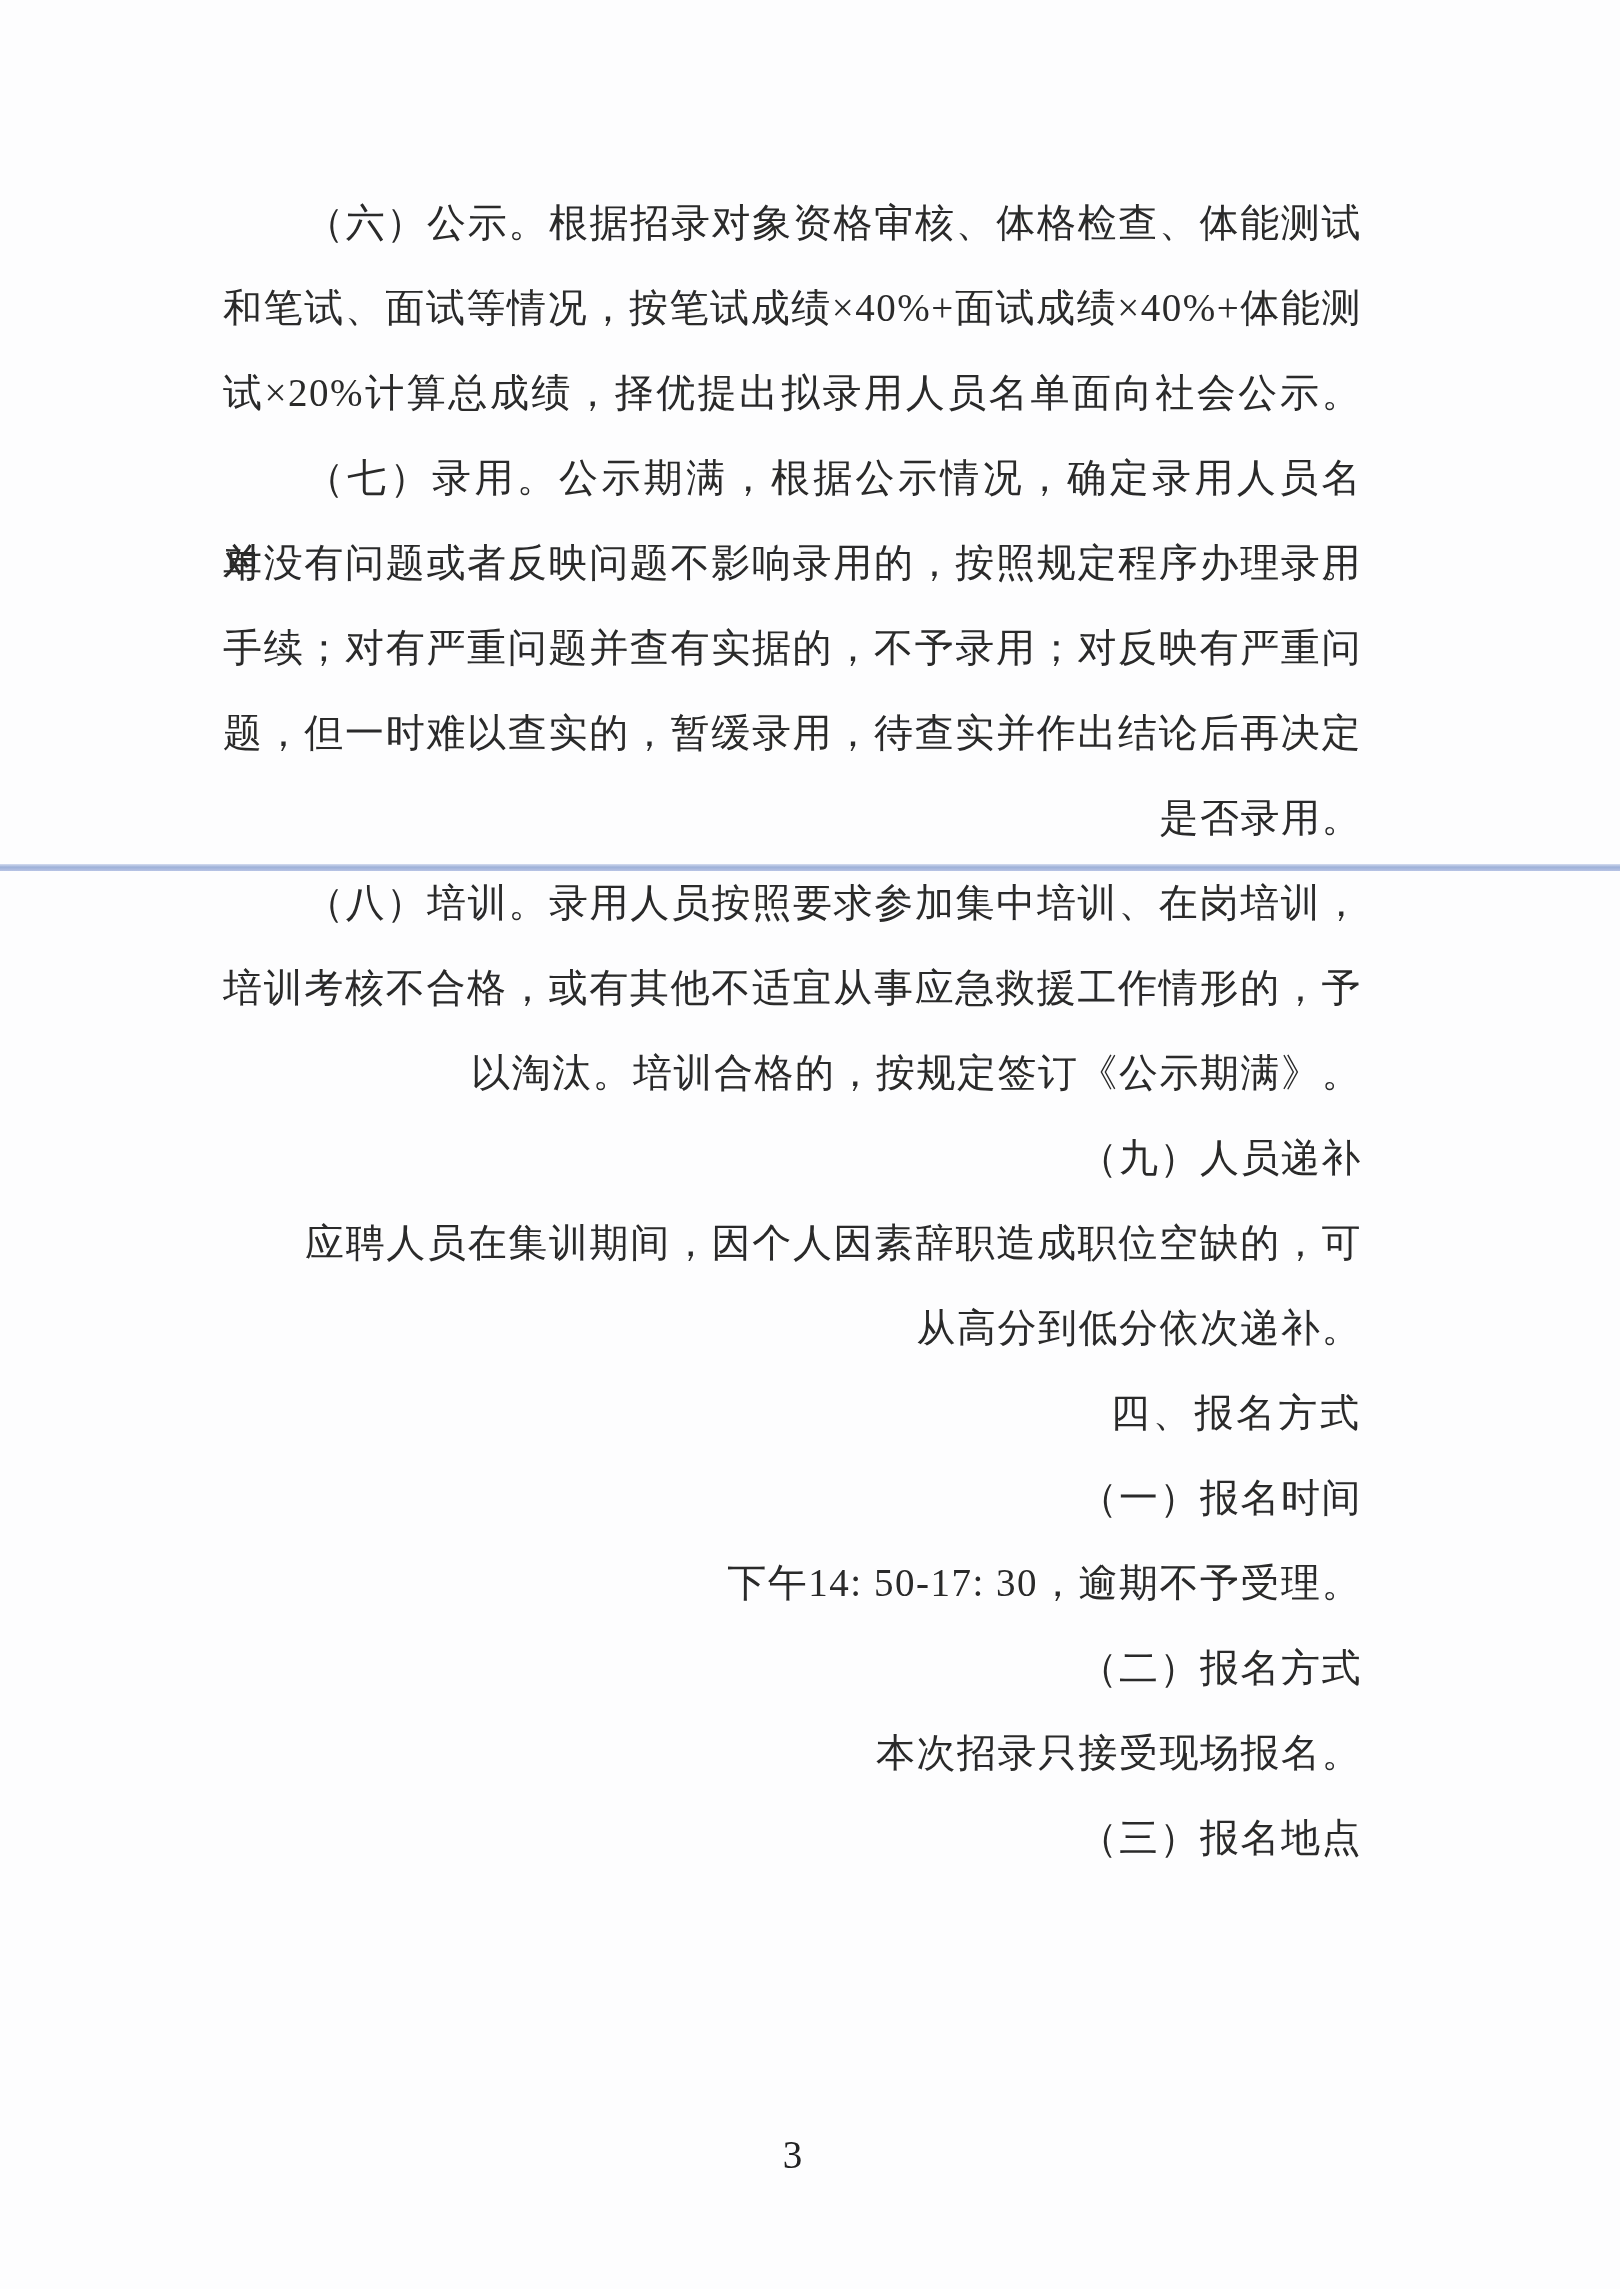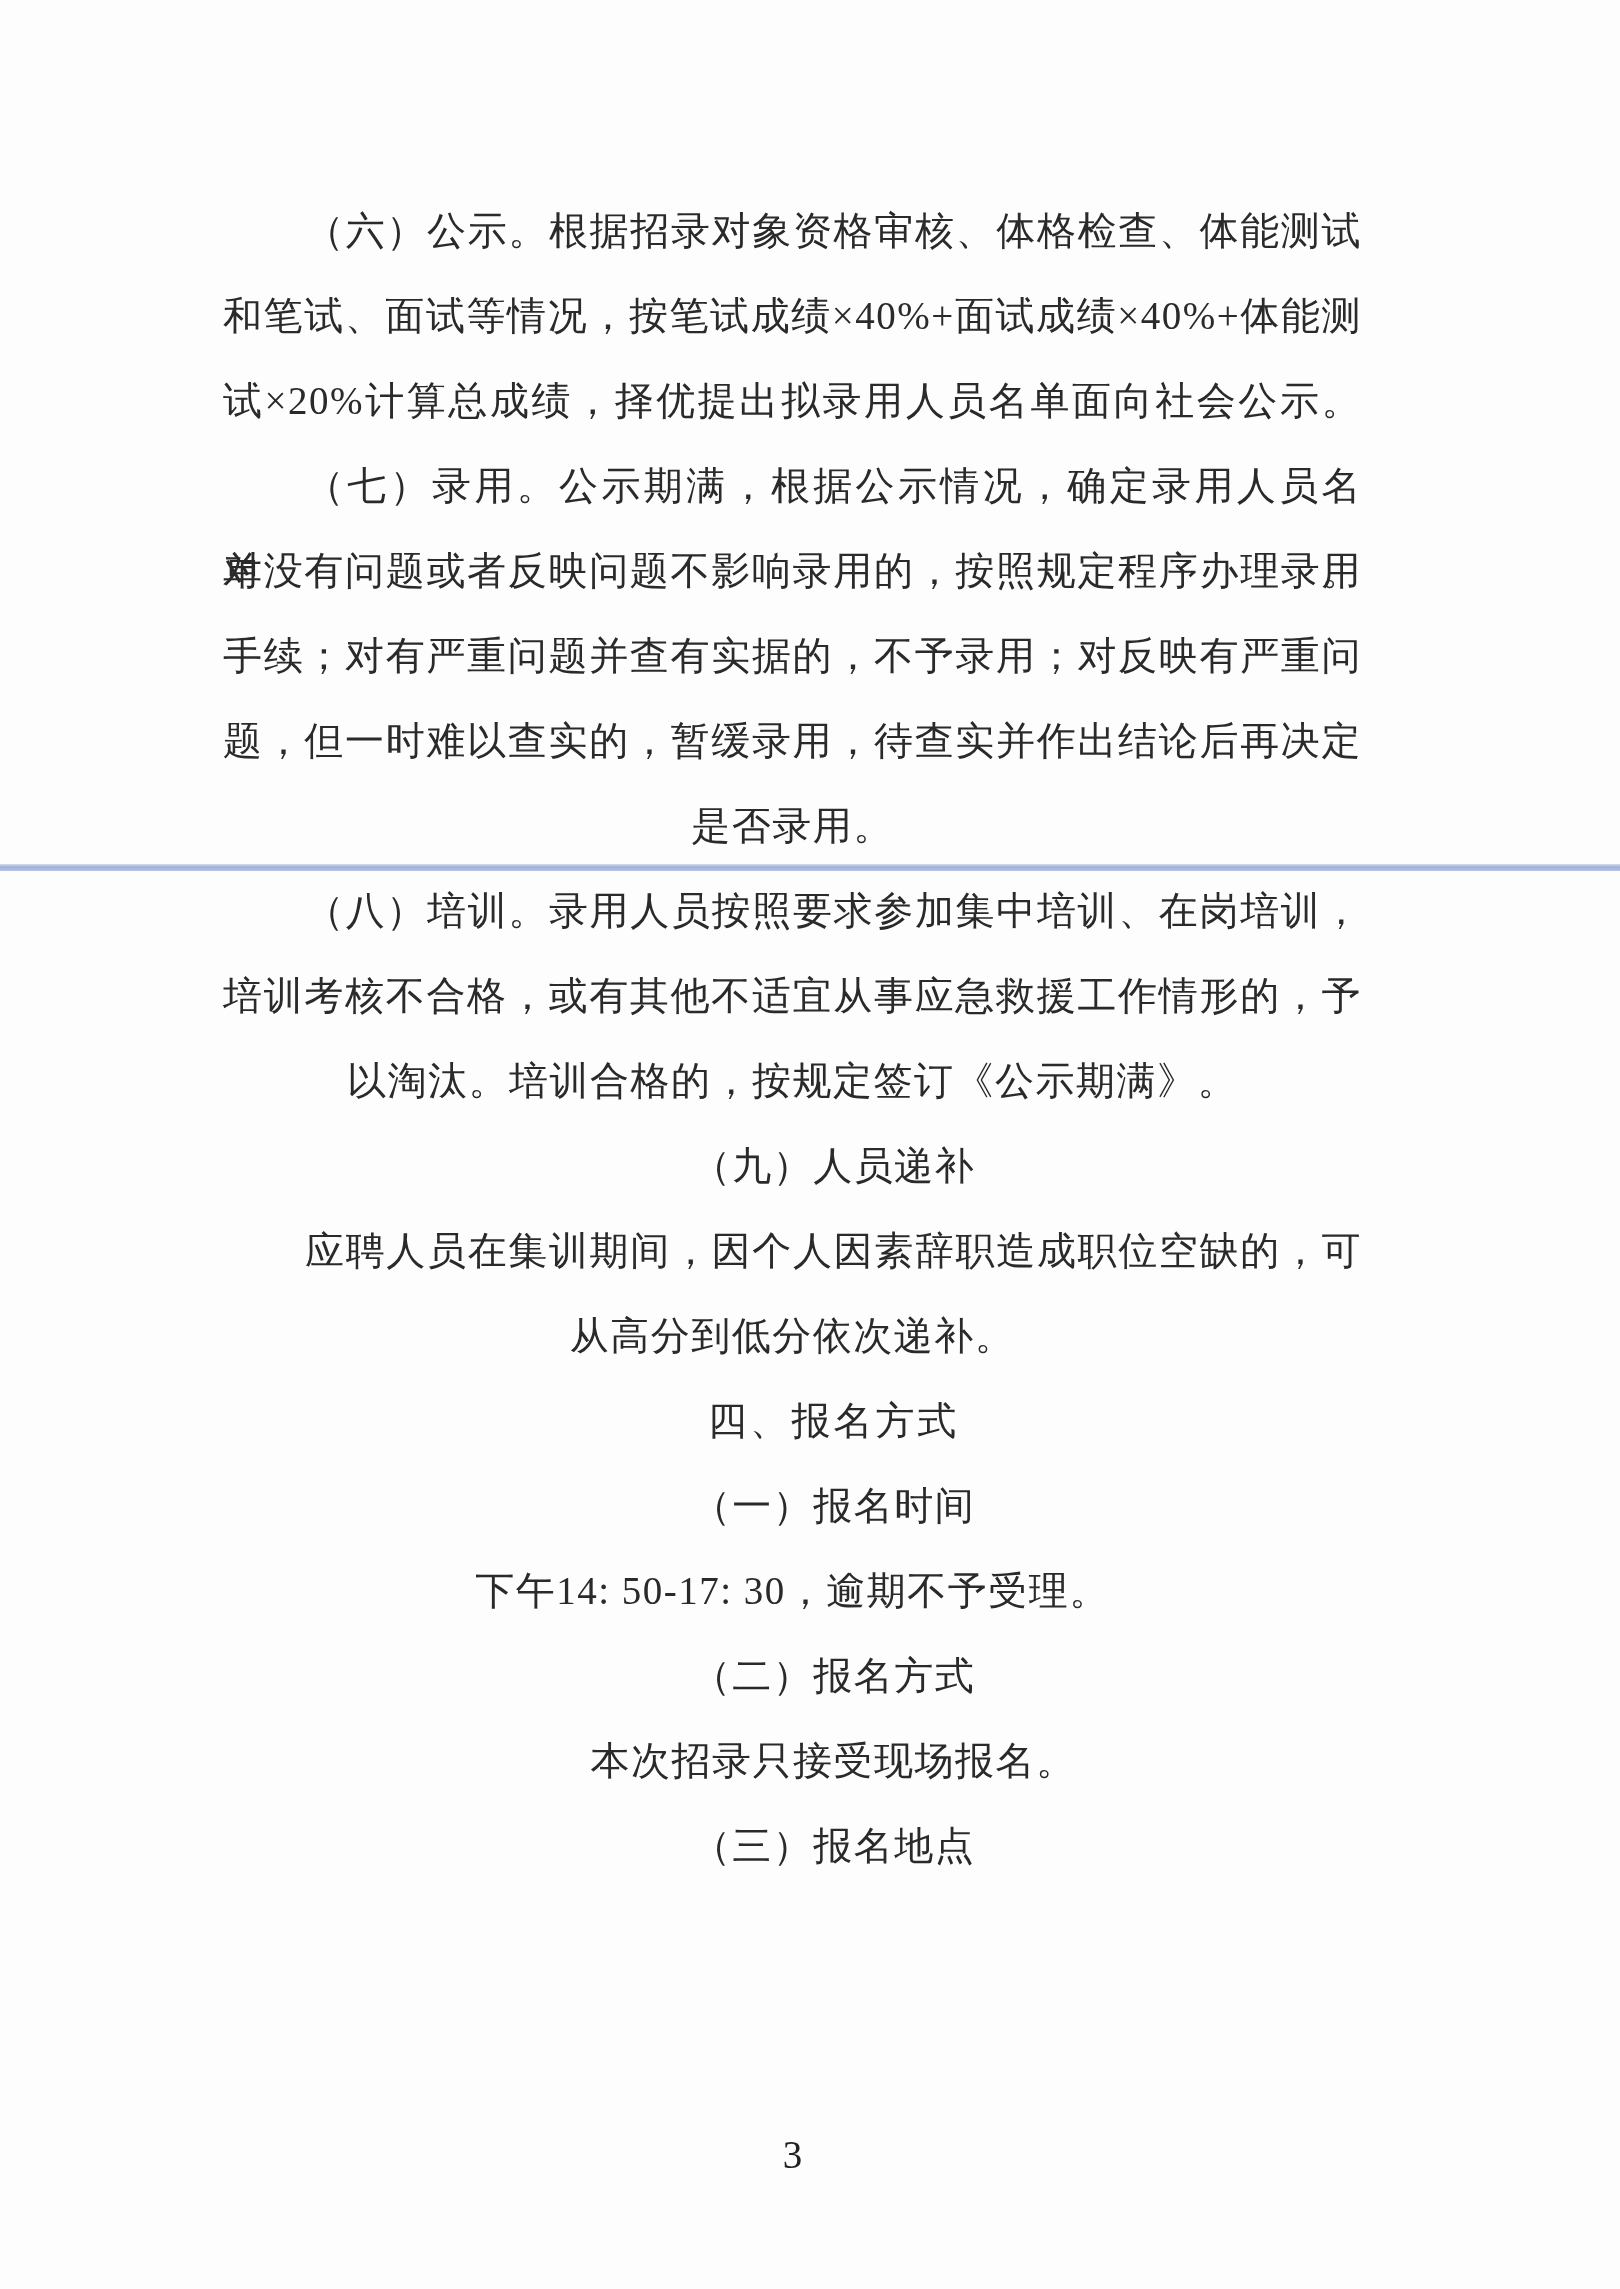--- a/index.html
+++ b/index.html
@@ -16,30 +16,30 @@
     color: #2a2a2a;
   }
   .page {
     position: absolute;
     inset: 0;
     background: #fdfdfe;
   }
   .content {
     position: absolute;
     left: 223px;
-    top: 188px;
+    top: 180px;
     width: 1139px;
   }
   .line {
     font-size: 39px;
     line-height: 85px;
     height: 85px;
     letter-spacing: 1.5px;
     white-space: nowrap;
-    text-align: center;
+    text-align: right;
     font-weight: 400;
   }
   .line.fill {
     white-space: normal;
     text-align: justify;
     text-align-last: justify;
     text-justify: inter-character;
   }
   .line.indent {
     text-indent: 82px;

